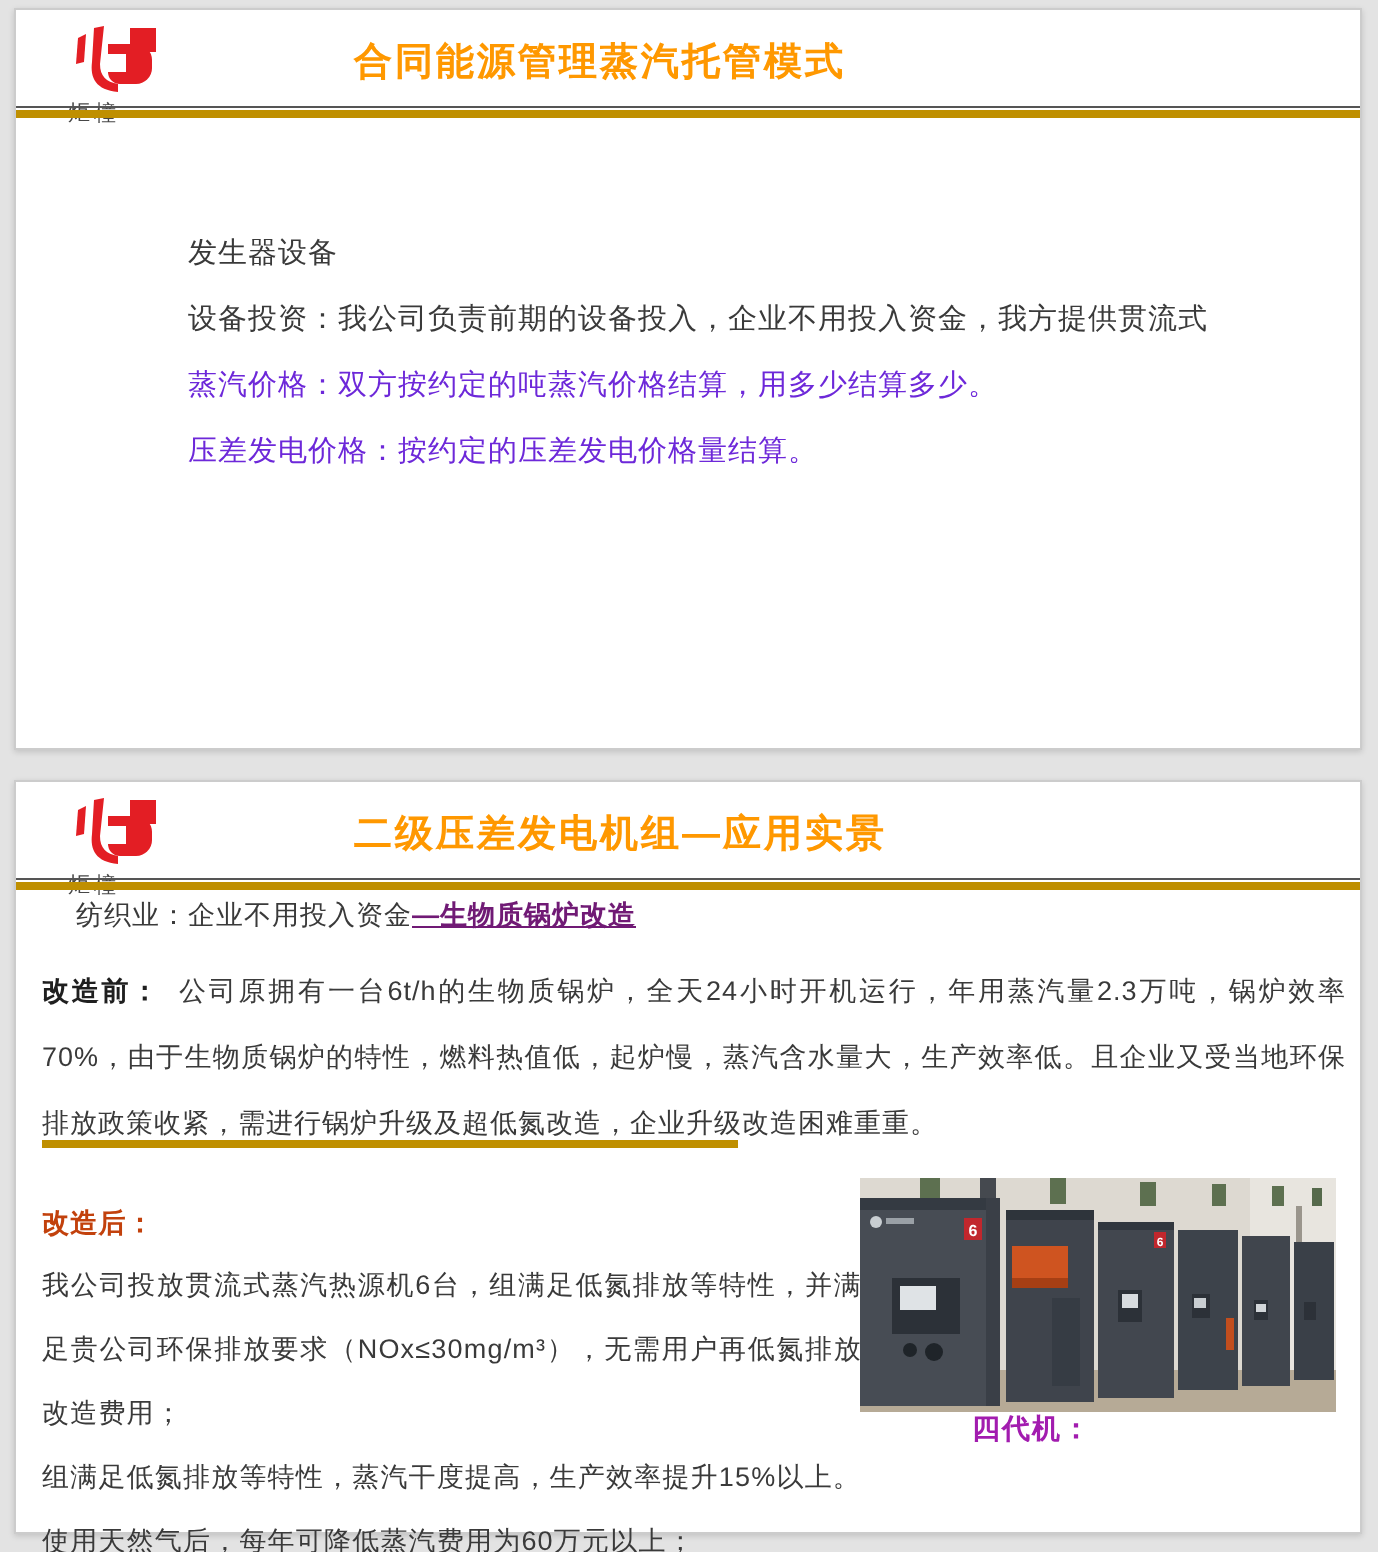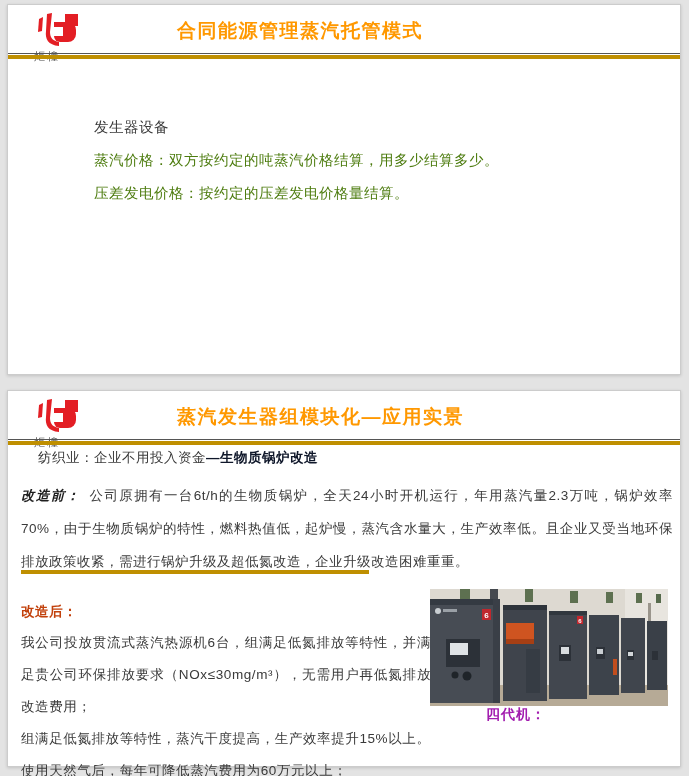--- a/index.html
+++ b/index.html
@@ -25,34 +25,34 @@
     font-size:19px;font-weight:bold;color:#FF9800;letter-spacing:1.5px;
     white-space:nowrap;
   }
   .rule{position:absolute;left:0;width:100%;top:48px;}
   .rule .dark{height:1px;background:#555555;margin-bottom:1px;}
   .rule .gold{height:4px;background:#BF8F00;}
 
   
   .s1-body{position:absolute;left:86px;top:106px;font-size:14.5px;color:#3a3a3a;}
   .s1-body .line{line-height:33px;white-space:nowrap;letter-spacing:0.5px;}
-  .s1-body .red{color:#4d7c0f;}
+  .s1-body .red{color:#6d28d9;}
 
   
   .s2-subtitle{
     position:absolute;left:30px;top:58px;font-size:13.5px;color:#3a3a3a;
     white-space:nowrap;letter-spacing:0.5px;
   }
-  .s2-subtitle b{color:#0f172a;}
+  .s2-subtitle b{color:#701a75;text-decoration:underline;}
   .s2-before{
     position:absolute;left:13px;top:88px;width:652px;
     font-size:13.5px;color:#3a3a3a;line-height:33px;
     text-align:justify;letter-spacing:0.5px;
   }
-  .s2-before b{color:#1f1f1f;margin-right:9px;font-style:italic;}
+  .s2-before b{color:#1f1f1f;margin-right:9px;}
   .s2-divider{position:absolute;left:13px;top:179px;width:348px;height:4px;background:#BF8F00;}
   .s2-after{position:absolute;left:13px;top:206px;width:410px;font-size:13.5px;color:#3a3a3a;letter-spacing:0.6px;}
   .s2-after .label{font-weight:bold;color:#c2410c;line-height:30px;}
   .s2-after p{margin:0;line-height:32px;text-align:justify;}
   .photo{position:absolute;left:422px;top:198px;width:238px;height:117px;}
   .photo svg{display:block;}
   .photo-caption{
     position:absolute;left:478px;top:315px;
     font-size:14px;font-weight:bold;color:#a21caf;letter-spacing:1px;
   }
@@ -72,37 +72,38 @@
     <div class="logo-text">炬橦</div>
   </div>
   <div class="slide-title">合同能源管理蒸汽托管模式</div>
   <div class="rule">
     <div class="dark"></div>
       <div class="gold"></div>
   </div>
 
   <div class="s1-body">
     <div class="line">发生器设备</div>
+    <div class="line">设备投资：我公司负责前期的设备投入，企业不用投入资金，我方提供贯流式</div>
     <div class="line red">蒸汽价格：双方按约定的吨蒸汽价格结算，用多少结算多少。</div>
     <div class="line red">压差发电价格：按约定的压差发电价格量结算。</div>
   </div>
 </div>
 
 <div class="slide" id="slide2">
   <div class="logo">
     <svg width="46" height="36" viewBox="0 0 46 36">
       <path d="M5 7 L9 5 L8 19 L4 20 Z" fill="#E31E24"></path>
       <path d="M13 2 L18 1 L16 20 C16 26 19 29 25 30 L25 34 C14 33 11 27 12 19 Z" fill="#E31E24"></path>
       <path d="M20 10 h14 a8 8 0 0 1 8 8 v4 a8 8 0 0 1 -8 8 h-8 a6 6 0 0 1 -6 -6 Z" fill="#E31E24"></path>
       <rect x="20" y="15" width="9" height="9" fill="#ffffff"></rect>
       <rect x="31" y="2" width="13" height="12" fill="#E31E24"></rect>
     </svg>
     <div class="logo-text">炬橦</div>
   </div>
-  <div class="slide-title">蒸汽发生器组模块化—应用实景</div>
+  <div class="slide-title">二级压差发电机组—应用实景</div>
   <div class="rule">
     <div class="dark"></div>
       <div class="gold"></div>
   </div>
 
   <div class="s2-subtitle">
     <span>纺织业：企业不用投入资金</span><b>—生物质锅炉改造</b>
   </div>
 
   <div class="s2-before">

